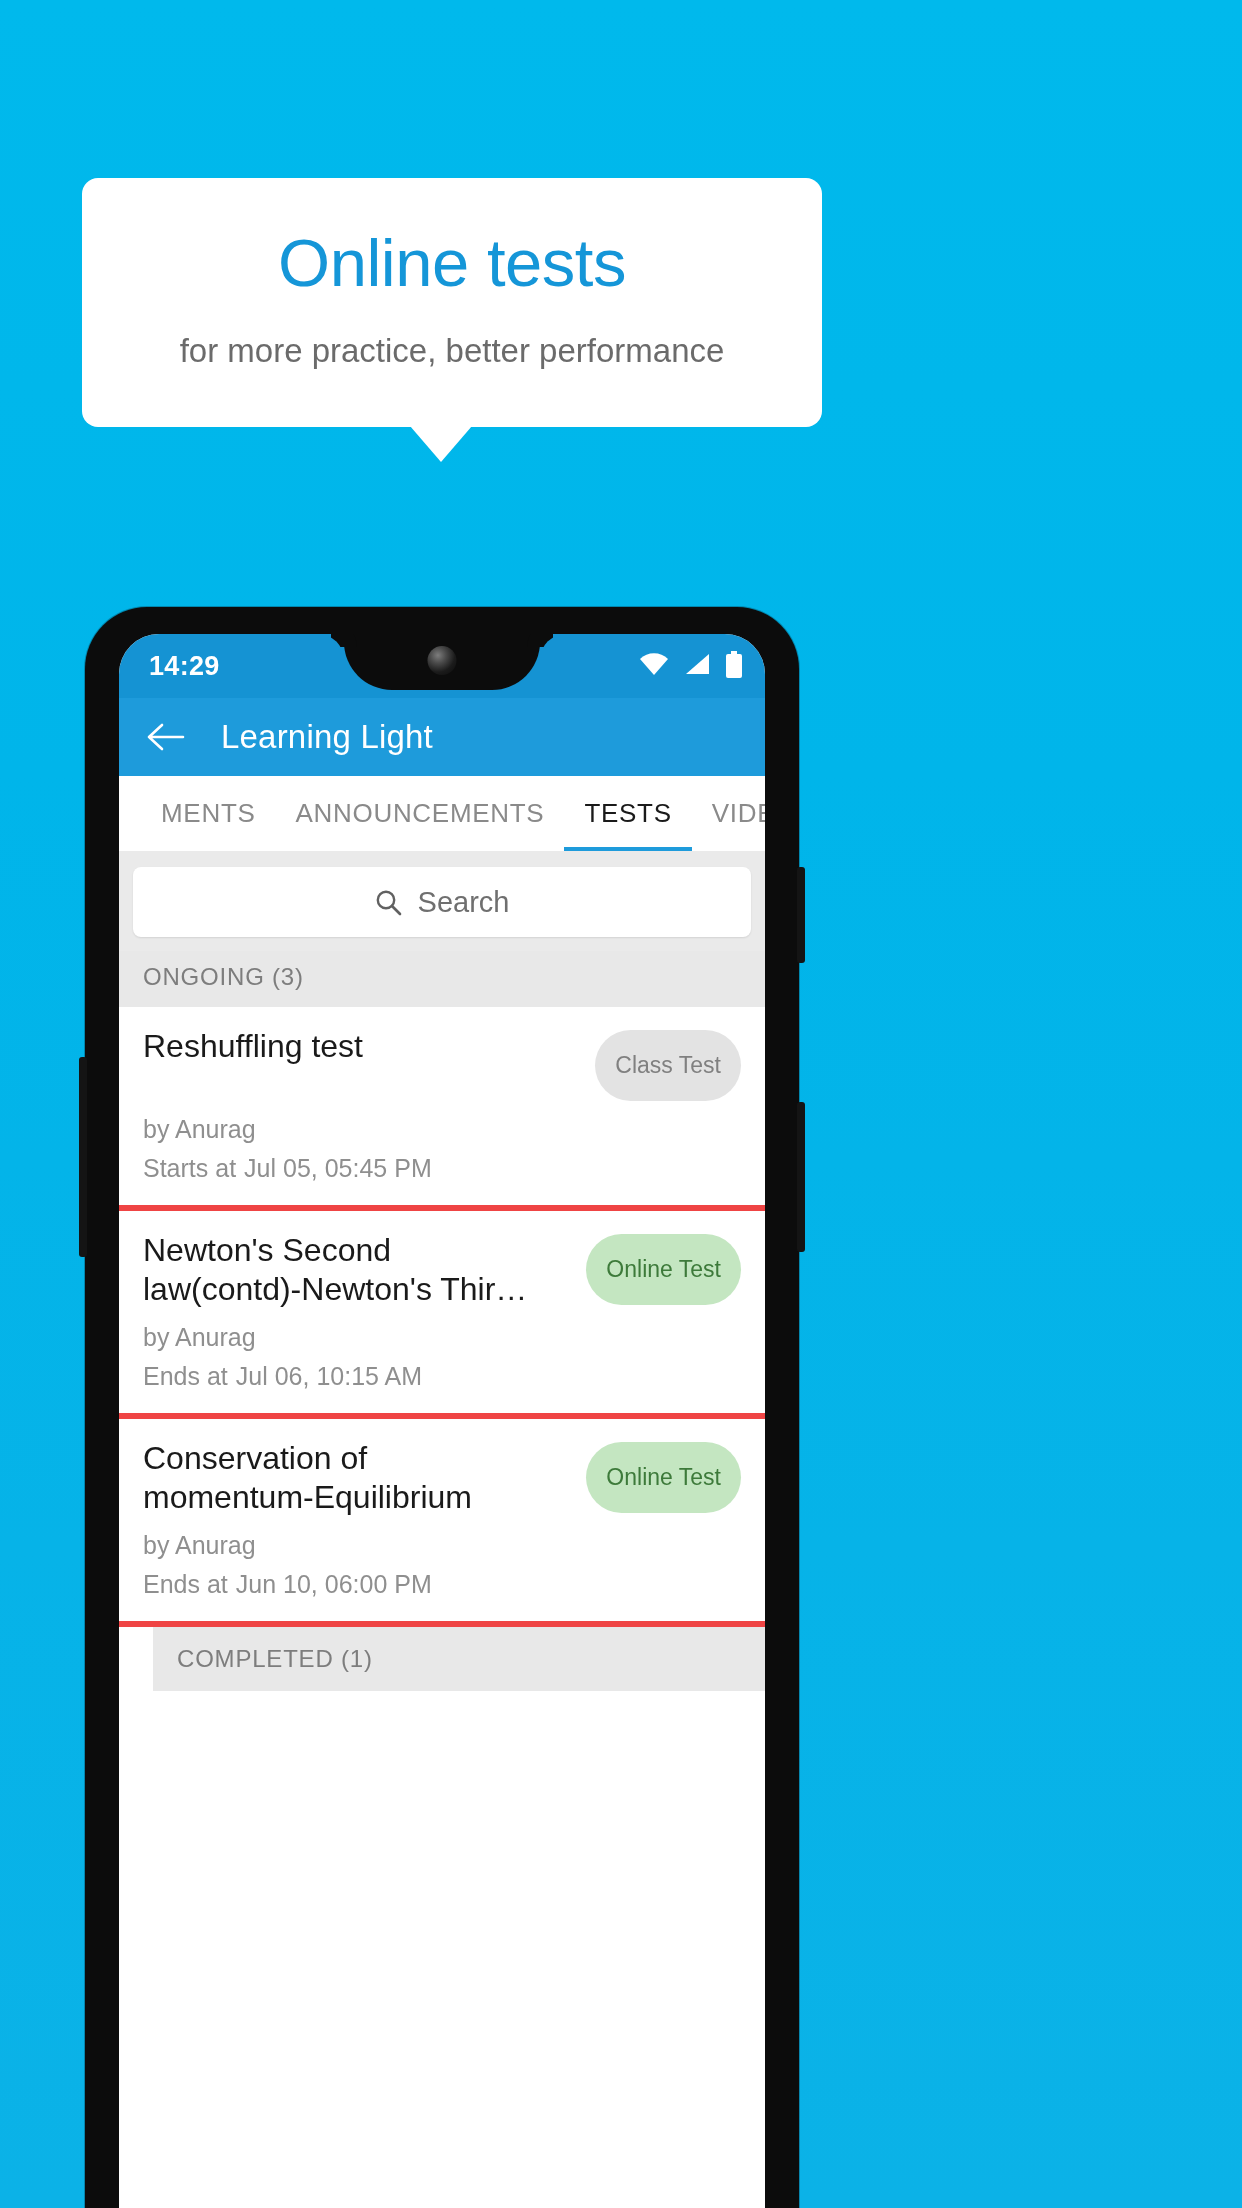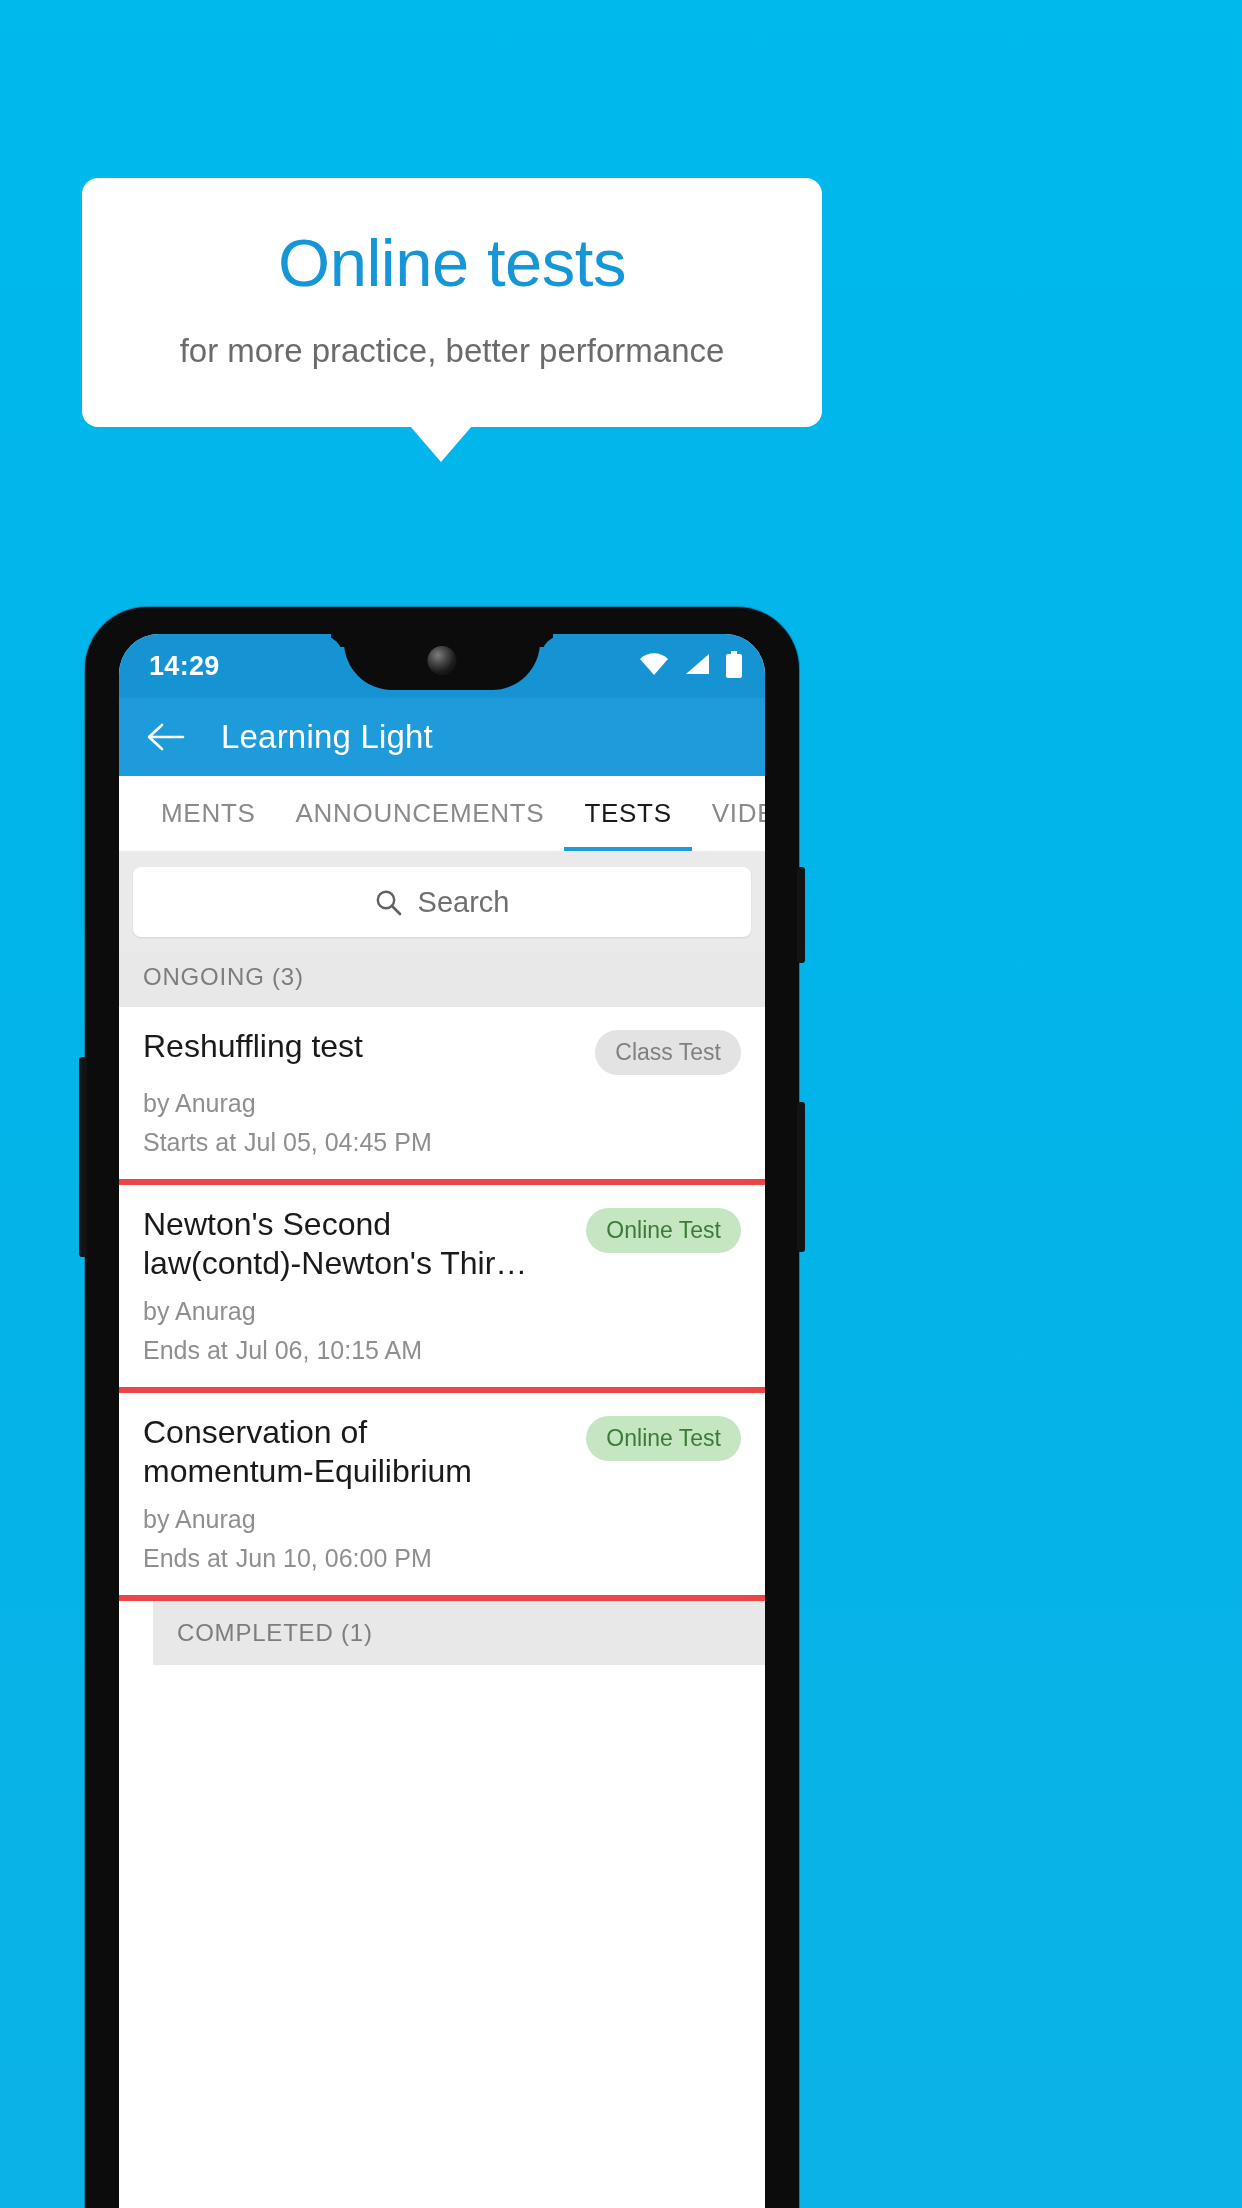--- a/index.html
+++ b/index.html
@@ -225,21 +225,21 @@
   .test-title {
     font-size: 32px;
     color: #1a1a1a;
     line-height: 1.22;
     max-width: 400px;
     font-weight: 400;
   }
   .badge {
     flex-shrink: 0;
     border-radius: 999px;
-    padding: 9px 20px;
+    padding: 22px 20px;
     font-size: 23px;
     white-space: nowrap;
     margin-top: 3px;
   }
   .badge-class { background: #e3e3e3; color: #808080; }
   .badge-online { background: #c4e6c1; color: #3d7a3a; }
   .test-by {
     font-size: 25px;
     color: #8f8f8f;
     margin-top: 14px;
@@ -326,21 +326,21 @@
 
     <div class="section-header">ONGOING (3)</div>
 
     <div class="test-row">
       <div class="row-top">
         <div class="test-title">Reshuffling test</div>
         <div class="badge badge-class">Class Test</div>
       </div>
       <div class="test-by">by Anurag</div>
       <div class="test-time">
-        <span class="label">Starts at</span><span>Jul 05, 04:45 PM</span>
+        <span class="label">Starts at</span><span>Jul 05, 05:45 PM</span>
       </div>
     </div>
 
     <div class="test-row">
       <div class="row-top">
         <div class="test-title">Newton's Second law(contd)-Newton's Thir…</div>
         <div class="badge badge-online">Online Test</div>
       </div>
       <div class="test-by">by Anurag</div>
       <div class="test-time">

